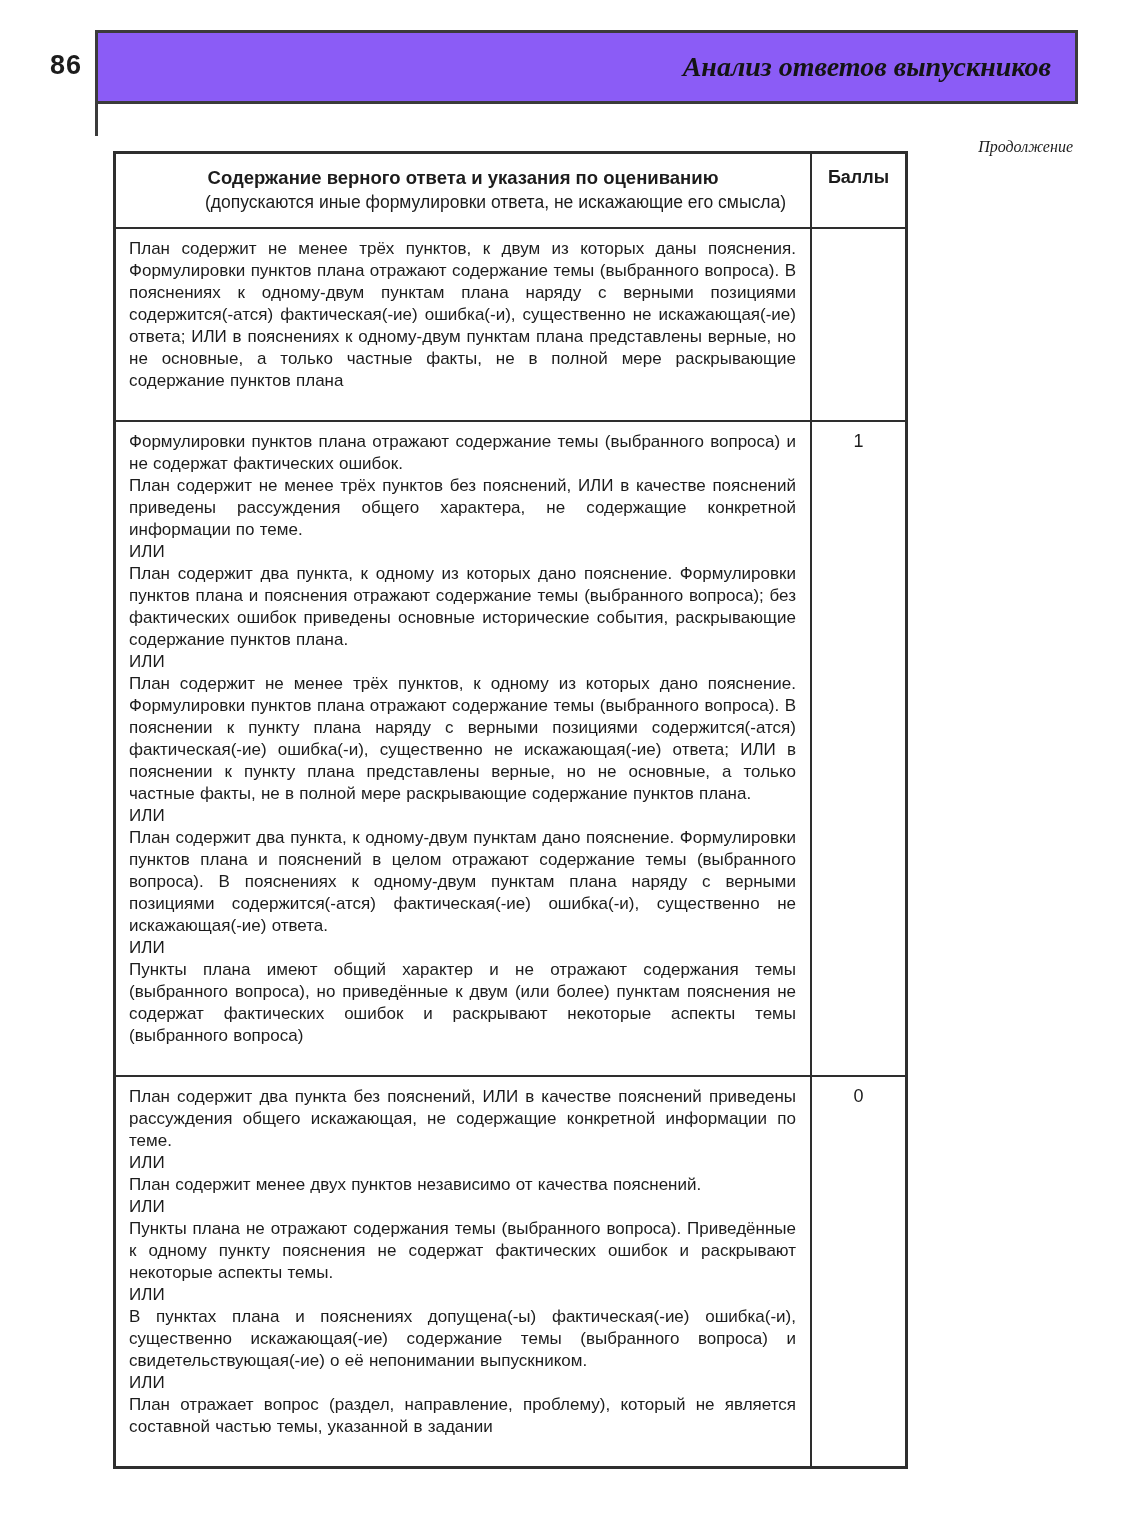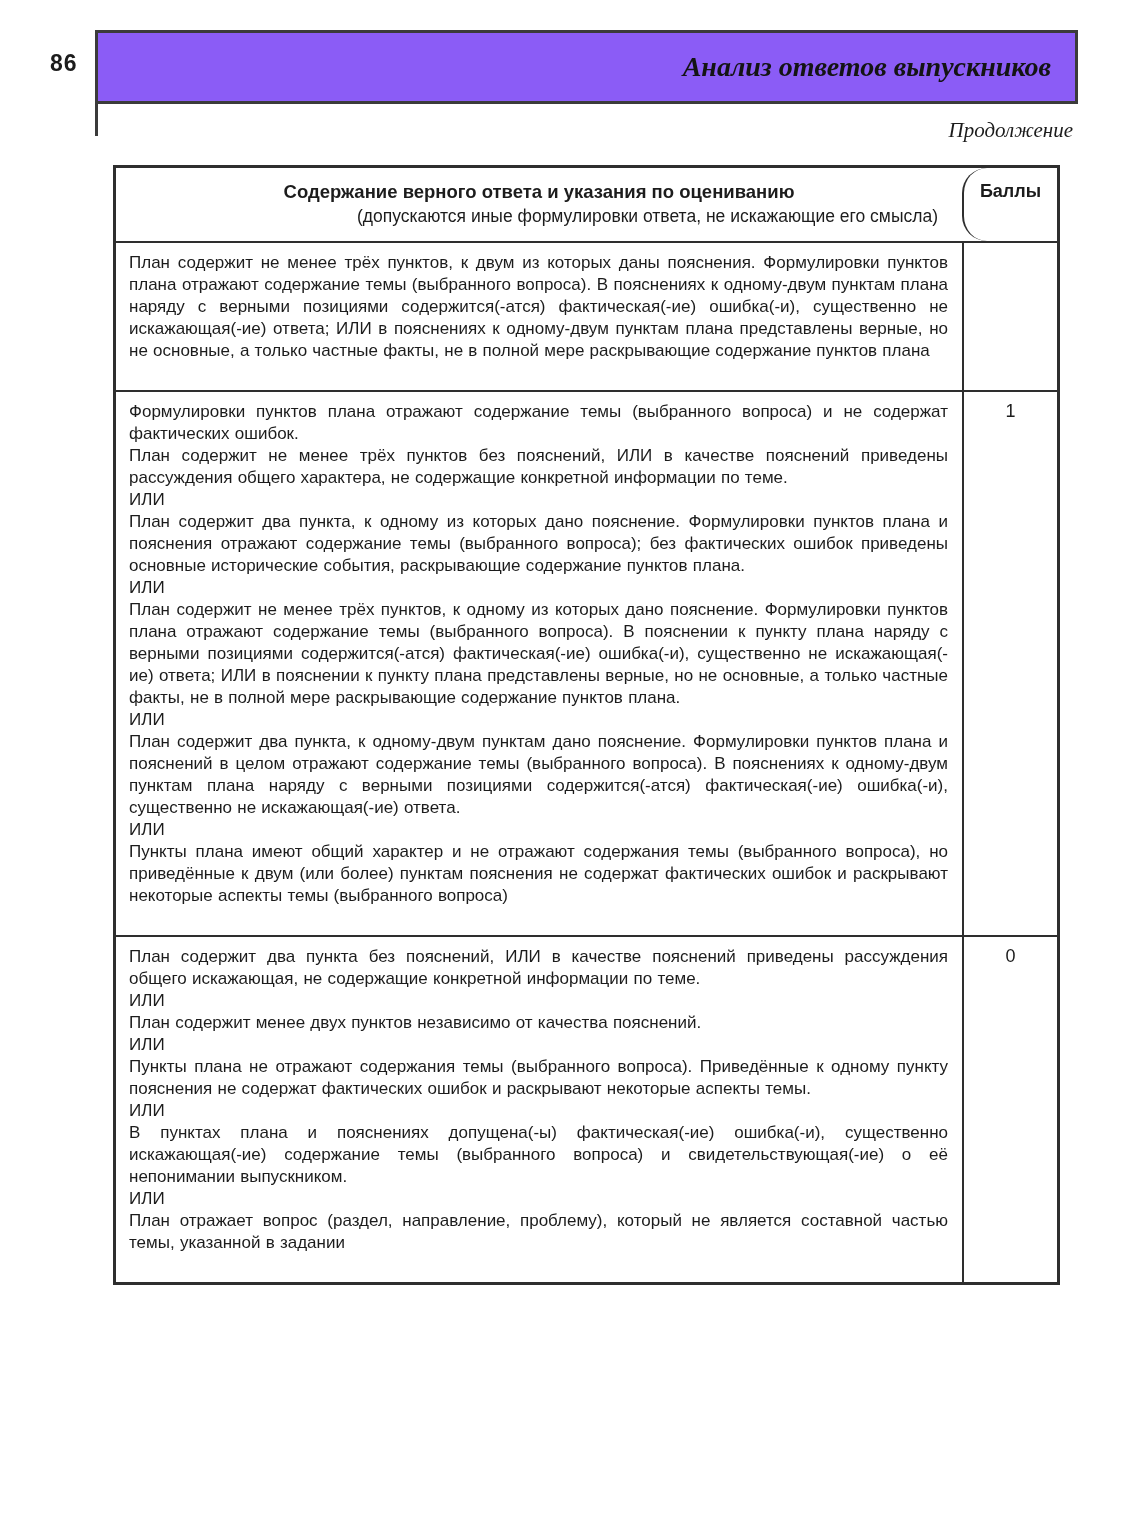--- a/index.html
+++ b/index.html
@@ -4,52 +4,52 @@
 <style>
   * { margin:0; padding:0; box-sizing:border-box; }
   html,body { background:#ffffff; }
   body {
     width:1125px; height:1520px; position:relative;
     font-family:"Liberation Sans", sans-serif;
     color:#1c1c1c;
   }
   .page-number {
     position:absolute; left:50px; top:50px;
-    font-size:23px; font-weight:bold; letter-spacing:1px;
+    font-size:27px; font-weight:bold; letter-spacing:1px;
   }
   .header-box {
     position:absolute; left:95px; top:30px; width:983px; height:74px;
     border:3px solid #3b3b3b; background:#8b5cf6;
     display:flex; align-items:center; justify-content:flex-end;
     padding-right:24px;
   }
   .header-title {
     font-family:"Liberation Serif", serif; font-style:italic; font-weight:bold;
     font-size:28px; color:#141414;
   }
   .left-tail {
     position:absolute; left:95px; top:104px; width:3px; height:32px; background:#3b3b3b;
   }
   .continuation {
-    position:absolute; right:52px; top:118px;
-    font-family:"Liberation Serif", serif; font-style:italic; font-size:21px;
+    position:absolute; right:52px; top:138px;
+    font-family:"Liberation Serif", serif; font-style:italic; font-size:16px;
   }
   .score-table {
-    position:absolute; left:113px; top:165px; width:947px;
+    position:absolute; left:113px; top:151px; width:795px;
     border:3px solid #2e2e2e; background:#fff;
   }
   .t-row { display:flex; border-bottom:2px solid #2e2e2e; }
   .t-row:last-child { border-bottom:none; }
   .cell-main { flex:1; padding:9px 14px 28px 13px; }
   .cell-score {
     width:95px; flex:0 0 95px; border-left:2px solid #2e2e2e;
     text-align:center; padding-top:9px; font-size:18px;
   }
   .header-row .cell-main { text-align:center; padding:11px 24px 13px; }
-  .header-row .cell-score { font-weight:bold; font-size:18px; padding-top:13px;border-radius:25px; }
+  .header-row .cell-score { font-weight:bold; font-size:18px; padding-top:13px; }
   .head-line1 { font-weight:bold; font-size:18.5px; line-height:25px; }
   .head-line2 { font-size:17.5px; line-height:24px;text-align:right; }
   .cell-main p {
     font-size:17px; line-height:22px; text-align:justify;
     margin:0; word-spacing:0.5px;
   }
   .footer-row .cell-main {
     text-align:right; padding:9px 20px 11px;
     font-family:"Liberation Serif", serif; font-style:italic; font-size:19px;
   }

